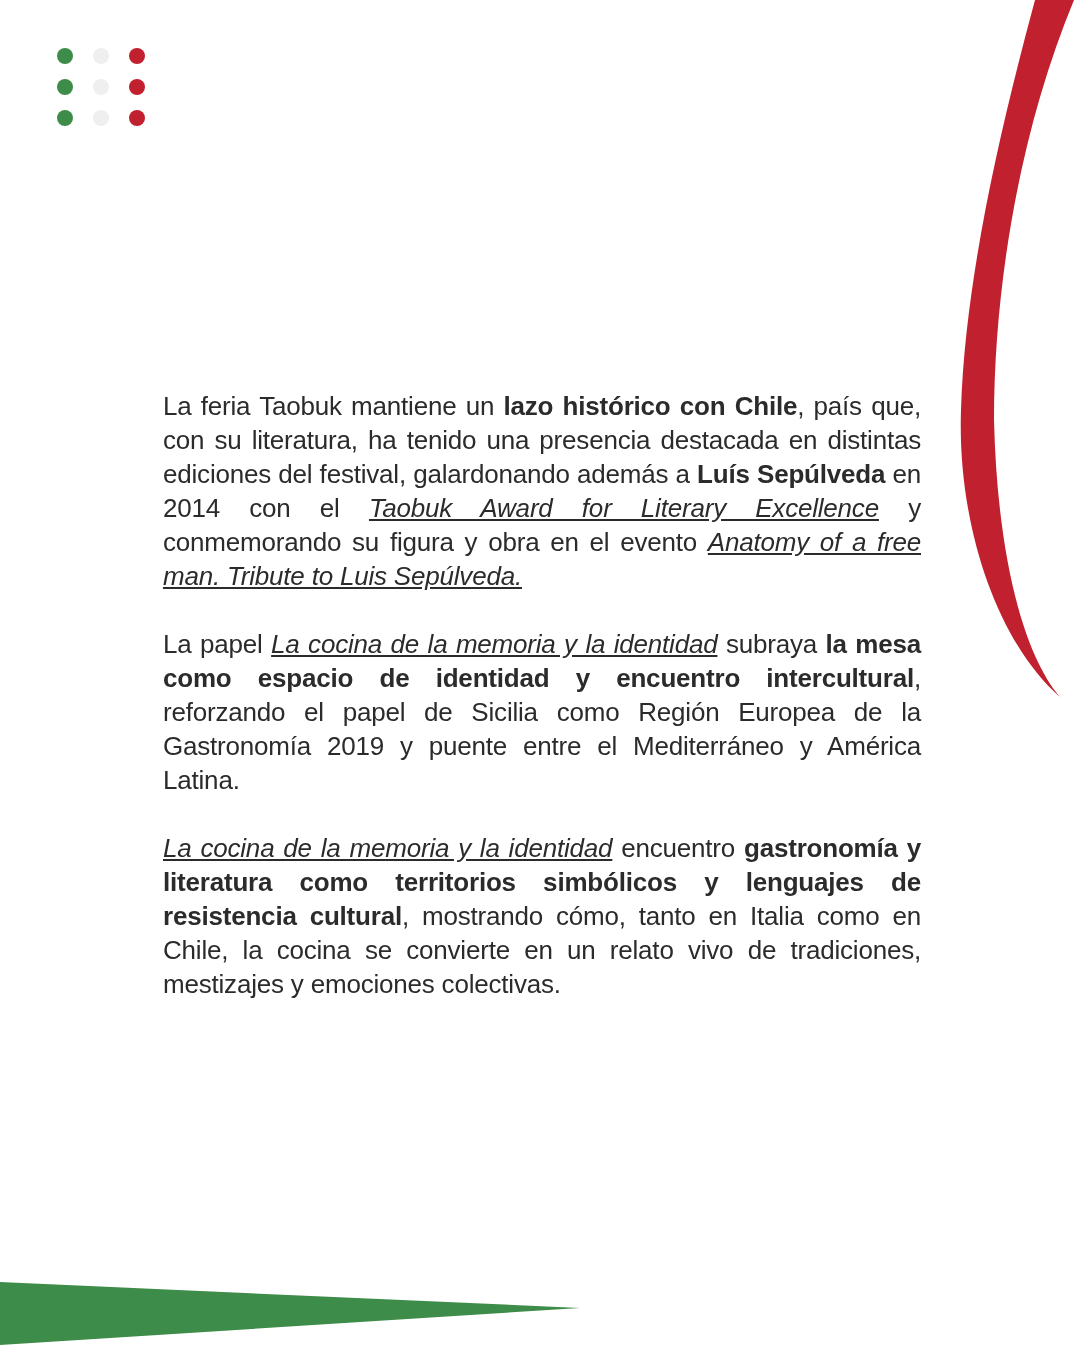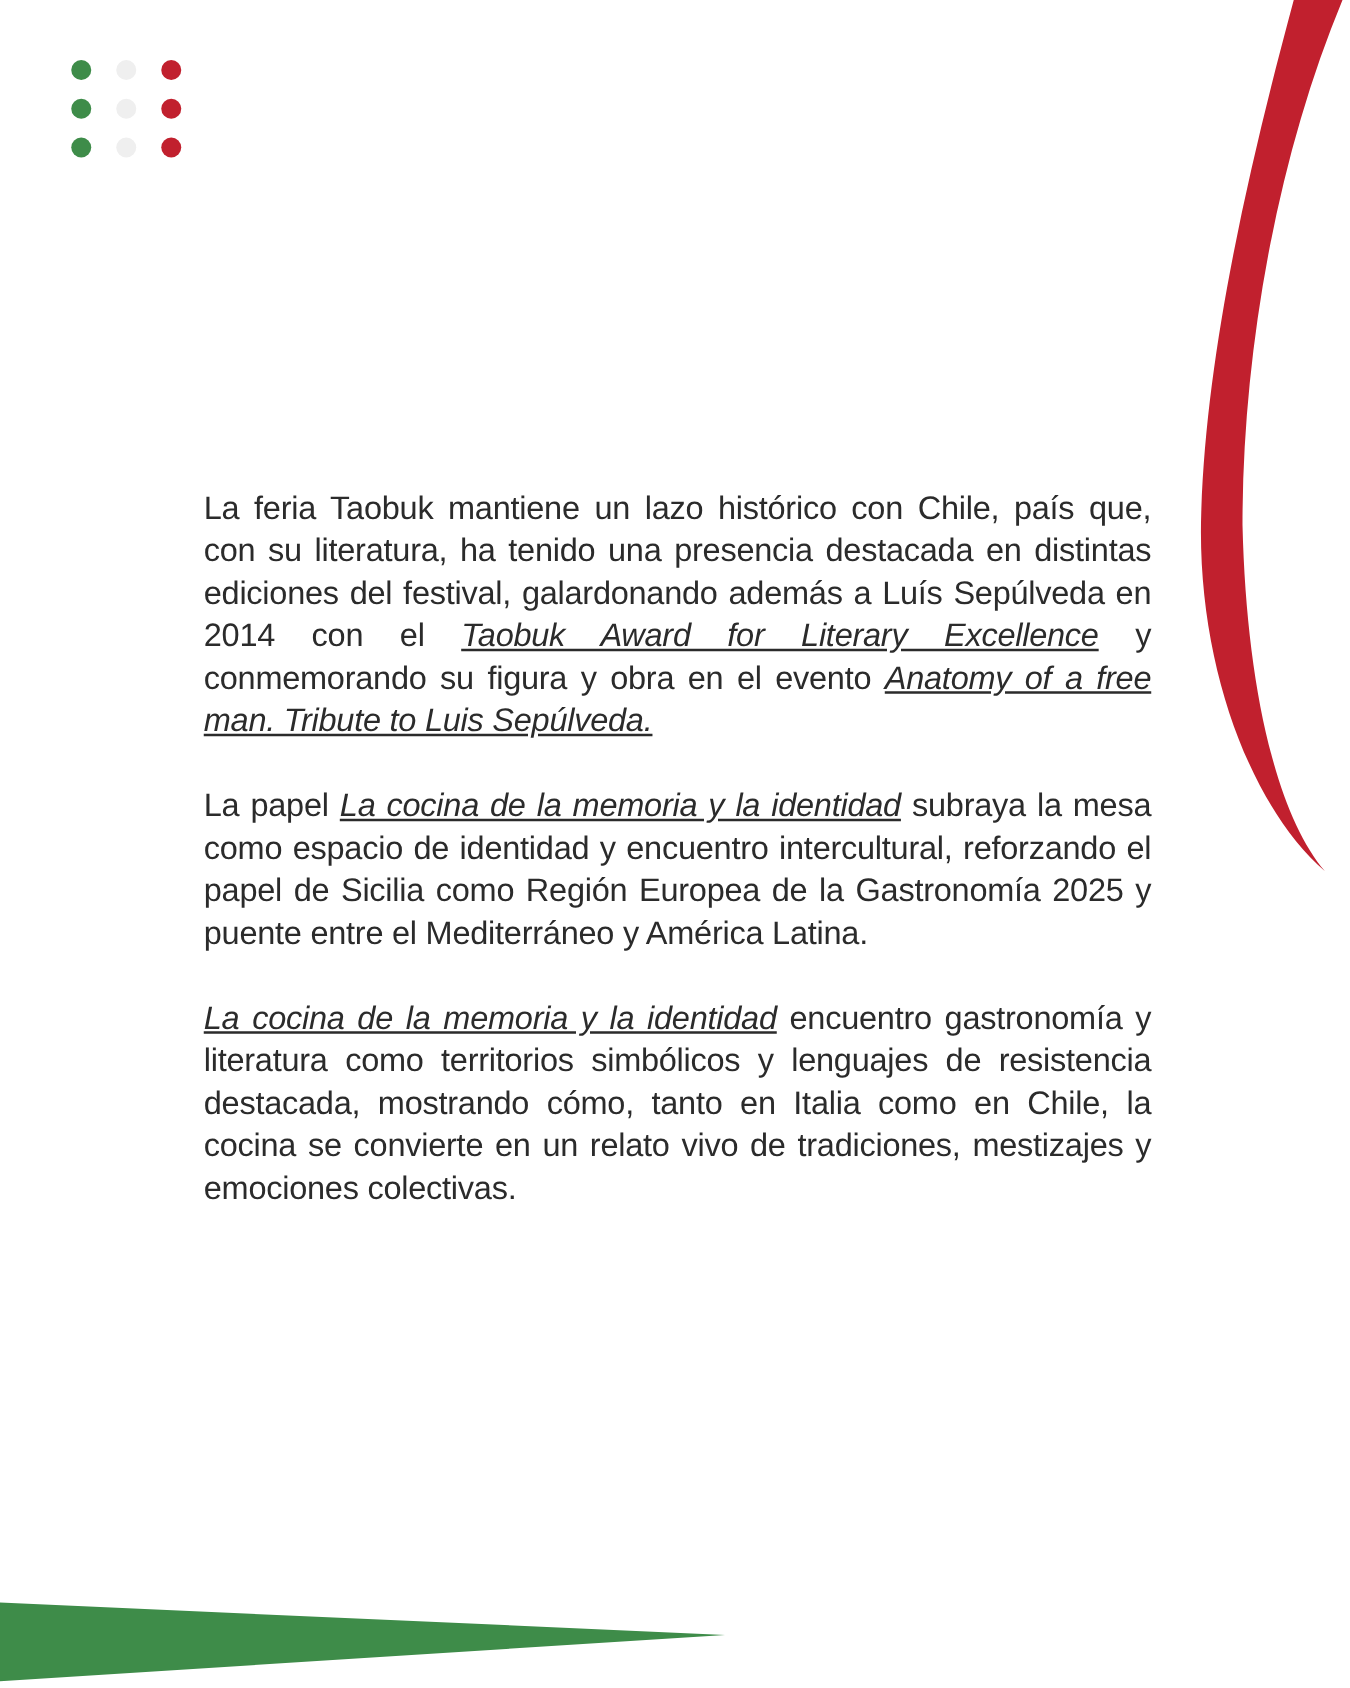--- a/index.html
+++ b/index.html
@@ -35,21 +35,21 @@
     top: 389px;
     width: 758px;
     color: #2b2b2b;
     font-size: 26px;
     line-height: 34px;
     letter-spacing: -0.2px;
     text-align: justify;
   }
   .text-block p { margin: 0 0 34px 0; }
   .text-block p:last-child { margin-bottom: 0; }
-  .run-b { font-weight: 400; }
+  .run-b { font-weight: 700; }
   .run-i { font-style: italic; text-decoration: underline; }
 </style>
 </head>
 <body>
 
 <div class="page">
 
   <div class="dots-grid">
       <div class="dot" style="background: rgb(62, 140, 73);"></div>
       <div class="dot" style="background: rgb(239, 239, 239);"></div>
@@ -67,17 +67,17 @@
              C 1000 130, 965 280, 961 410
              C 957 530, 1000 645, 1060 697
              C 1020 650, 997 545, 994 420
              C 994 280, 1022 125, 1074 0
              Z" fill="#C1202E"></path>
     <path d="M 0 1282 L 580 1308 L 0 1345 Z" fill="#3E8C49"></path>
   </svg>
 
   <div class="text-block" style="color: rgb(43, 43, 43);">
       <p><span>La feria Taobuk mantiene un </span><span class="run-b">lazo histórico con Chile</span><span>, país que, con su literatura, ha tenido una presencia destacada en distintas ediciones del festival, galardonando además a </span><span class="run-b">Luís Sepúlveda</span><span> en 2014 con el </span><span class="run-i">Taobuk Award for Literary Excellence</span><span> y conmemorando su figura y obra en el evento </span><span class="run-i">Anatomy of a free man. Tribute to Luis Sepúlveda.</span></p>
-      <p><span>La papel </span><span class="run-i">La cocina de la memoria y la identidad</span><span> subraya </span><span class="run-b">la mesa como espacio de identidad y encuentro intercultural</span><span>, reforzando el papel de Sicilia como Región Europea de la Gastronomía 2025 y puente entre el Mediterráneo y América Latina.</span></p>
-      <p><span class="run-i">La cocina de la memoria y la identidad</span><span> encuentro </span><span class="run-b">gastronomía y literatura como territorios simbólicos y lenguajes de resistencia destacada</span><span>, mostrando cómo, tanto en Italia como en Chile, la cocina se convierte en un relato vivo de tradiciones, mestizajes y emociones colectivas.</span></p>
+      <p><span>La papel </span><span class="run-i">La cocina de la memoria y la identidad</span><span> subraya </span><span class="run-b">la mesa como espacio de identidad y encuentro intercultural</span><span>, reforzando el papel de Sicilia como Región Europea de la Gastronomía 2019 y puente entre el Mediterráneo y América Latina.</span></p>
+      <p><span class="run-i">La cocina de la memoria y la identidad</span><span> encuentro </span><span class="run-b">gastronomía y literatura como territorios simbólicos y lenguajes de resistencia cultural</span><span>, mostrando cómo, tanto en Italia como en Chile, la cocina se convierte en un relato vivo de tradiciones, mestizajes y emociones colectivas.</span></p>
     </div>
 
 </div>
 
 </body></html>

